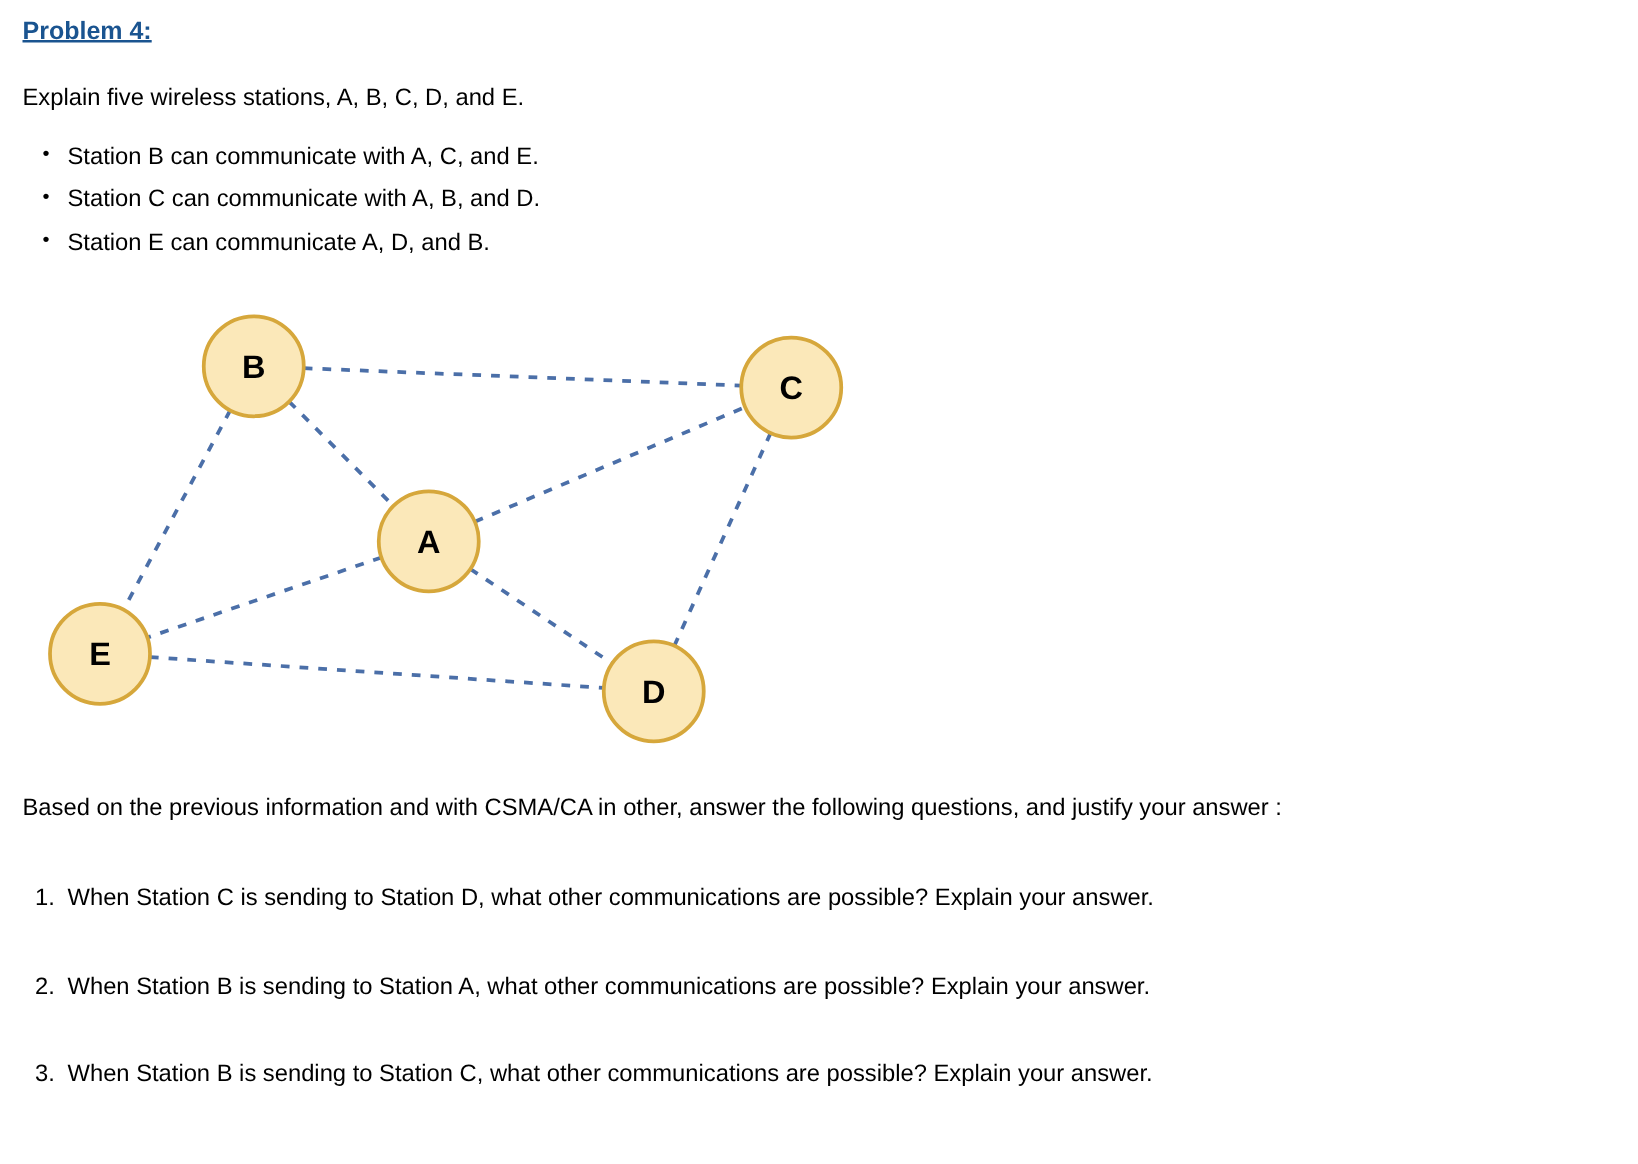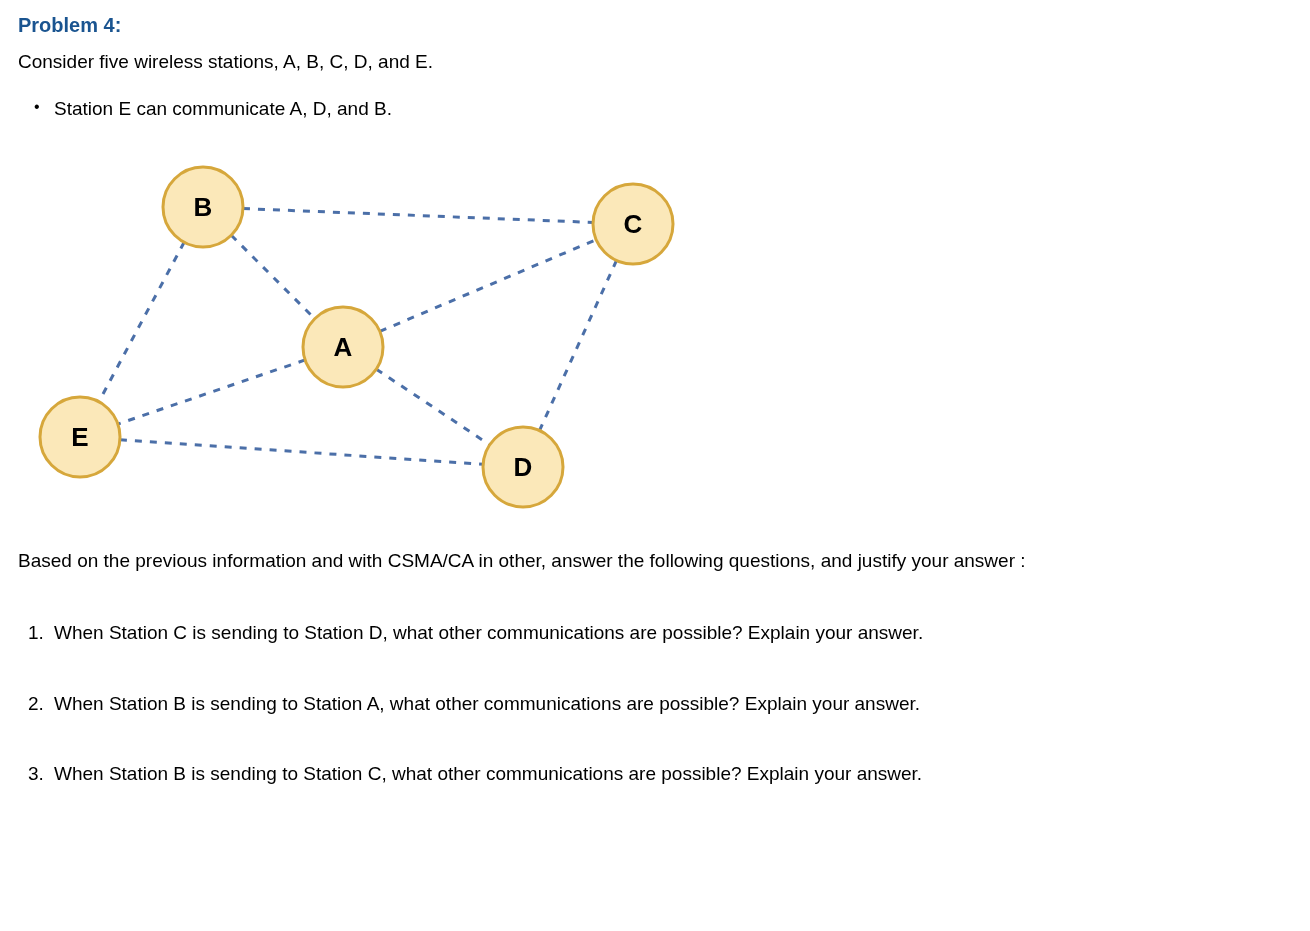--- a/index.html
+++ b/index.html
@@ -11,22 +11,23 @@
       font-family: 'Segoe UI', Tahoma, Geneva, Verdana, sans-serif;
       font-size: 19px;
       color: #000;
       padding: 10px 18px;
       line-height: 1.5;
       background: #fff;
     }
     .problem-title {
       color: #1a5490;
       font-weight: bold;
+      text-decoration: underline;
       font-size: 20px;
-      margin-bottom: 8px;
+      margin-bottom: 25px;
     }
     .intro-text {
       margin-bottom: 18px;
       font-size: 19px;
     }
     .bullet-list {
       list-style: none;
       padding-left: 36px;
       margin-bottom: 24px;
     }
@@ -77,23 +78,25 @@
       font-family: Arial, sans-serif;
       font-weight: bold;
       font-size: 26px;
     }
   </style>
 </head>
 <body>
 
 <div class="problem-title">Problem 4:</div>
 
-<div class="intro-text">Consider five wireless stations, A, B, C, D, and E.</div>
+<div class="intro-text">Explain five wireless stations, A, B, C, D, and E.</div>
 
 <ul class="bullet-list">
+  <li>Station B can communicate with A, C, and E.</li>
+  <li>Station C can communicate with A, B, and D.</li>
   <li>Station E can communicate A, D, and B.</li>
 </ul>
 
 <div class="diagram-container">
   <svg width="680" height="380">
     <g id="edges-group">
         <line x1="214.96877645658316" y1="61.58016092967887" x2="565.0312235434168" y2="75.41983907032113" stroke="#4b6fa8" stroke-width="3" stroke-dasharray="7,8"></line>
         <line x1="203.2842712474619" y1="88.2842712474619" x2="286.7157287525381" y2="171.7157287525381" stroke="#4b6fa8" stroke-width="3" stroke-dasharray="7,8"></line>
         <line x1="156.13668317050747" y1="95.27286886815678" x2="70.86331682949253" y2="254.72713113184324" stroke="#4b6fa8" stroke-width="3" stroke-dasharray="7,8"></line>
         <line x1="277.15460050890067" y1="212.95089716425454" x2="89.84539949109936" y2="277.0491028357455" stroke="#4b6fa8" stroke-width="3" stroke-dasharray="7,8"></line>

